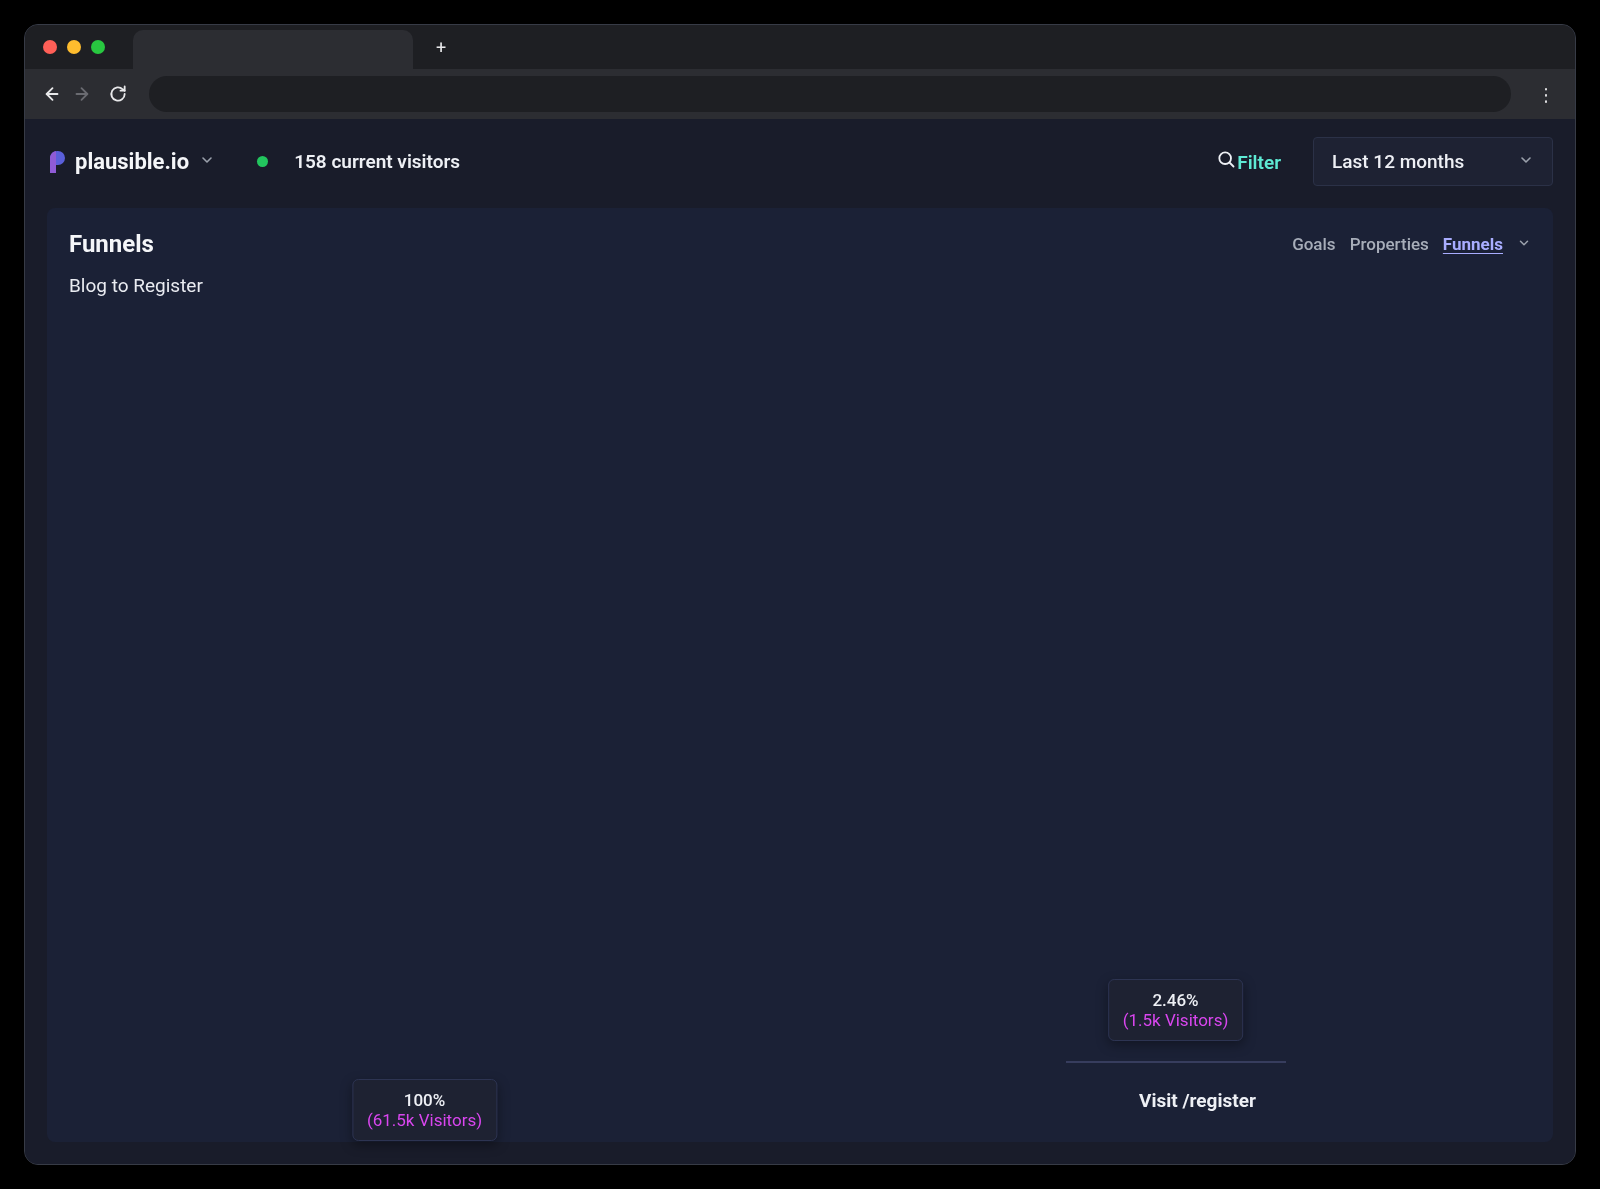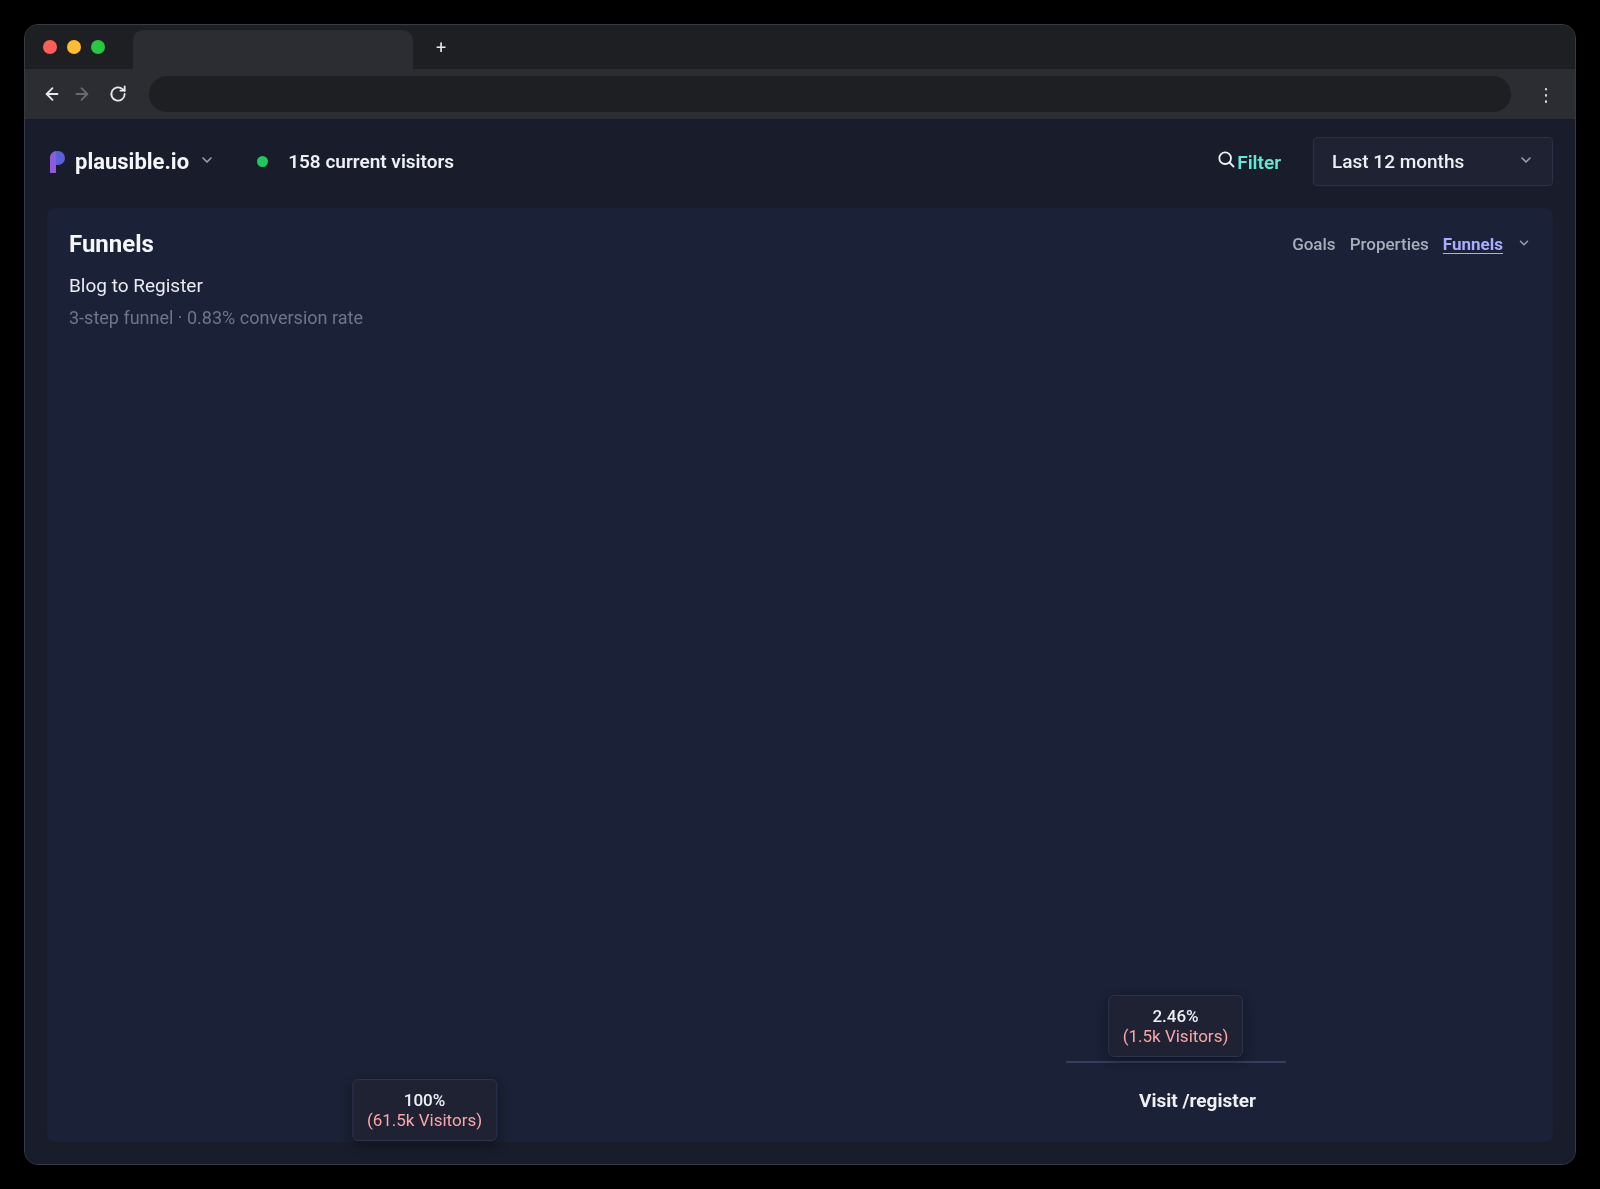--- a/index.html
+++ b/index.html
@@ -91,21 +91,21 @@
     gap: 20px;
   }
   .brand {
     display: flex; align-items: center; gap: 10px;
   }
   .brand-logo {
     width: 18px; height: 22px; position: relative;
   }
   .brand-name { color: #f5f6f9; font-weight: 700; font-size: 22px; }
   .chev { color: #9aa0ab; }
-  .visitors { display: flex; align-items: center; gap: 20px; padding-left: 22px; font-weight: 600; }
+  .visitors { display: flex; align-items: center; gap: 26px; padding-left: 22px; font-weight: 600; }
   .dot { width: 11px; height: 11px; border-radius: 50%; background: #22c55e; }
   .visitors-text { color: #eef0f5; font-size: 19px; }
   .topbar-spacer { flex: 1; }
   .filter-btn {
     display: flex; align-items: flex-end; gap: 1px;
     color: #5eead4; font-weight: 600; font-size: 19px;
     padding: 10px 12px; border-radius: 6px;
   }
   .range-dd {
     display: flex; align-items: center; 
@@ -188,21 +188,21 @@
     background: #1e2232;
     border: 1px solid #2d3452;
     border-radius: 6px;
     padding: 10px 14px;
     text-align: center;
     white-space: nowrap;
     box-shadow: 0 4px 12px rgba(0,0,0,0.35);
     z-index: 5;
   }
   .tooltip-pct { color: #eef0f5; font-size: 17px; font-weight: 500; }
-  .tooltip-vis { color: #fca5a5; font-size: 17px; }
+  .tooltip-vis { color: #d946ef; font-size: 17px; }
   .bar-label {
     margin-top: 28px;
     color: #eef0f5;
     font-size: 19px;
     font-weight: 700;
     text-align: center;
     margin-left: 44px;
   }
 
 </style>
@@ -300,42 +300,41 @@
           <span class="navitem active">Funnels</span>
           <span class="chev">
             <svg width="14" height="14" viewBox="0 0 24 24" fill="none">
               <path d="M6 9l6 6 6-6" stroke="#9aa0ab" stroke-width="2.6" stroke-linecap="round" stroke-linejoin="round"></path>
             </svg>
           </span>
         </div>
       </div>
 
       <div class="funnel-name">Blog to Register</div>
-      <div class="funnel-sub">3-step funnel · 0.83% conversion rate</div>
 
       <div class="chart-area">
 
         <div class="bar-col">
           <div class="bar-wrap">
 
             <div class="bar-fill" style="height:100%;">
               <div class="tooltip" style="top:18px;">
                 <div class="tooltip-pct">100%</div>
                 <div class="tooltip-vis">(<span>61.5k Visitors</span>)</div>
               </div>
             </div>
           </div>
           <div class="bar-label">Visit /blog*</div>
         </div>
 
         <div class="bar-col">
           <div class="bar-wrap">
             <div class="bar-ghost"></div>
             <div class="bar-fill" style="height:2.6%;">
-              <div class="tooltip" style="bottom:4px;">
+              <div class="tooltip" style="bottom:20px;">
                 <div class="tooltip-pct">2.46%</div>
                 <div class="tooltip-vis">(<span>1.5k Visitors</span>)</div>
               </div>
             </div>
           </div>
           <div class="bar-label">Visit /register</div>
         </div>
 
 
       </div>

